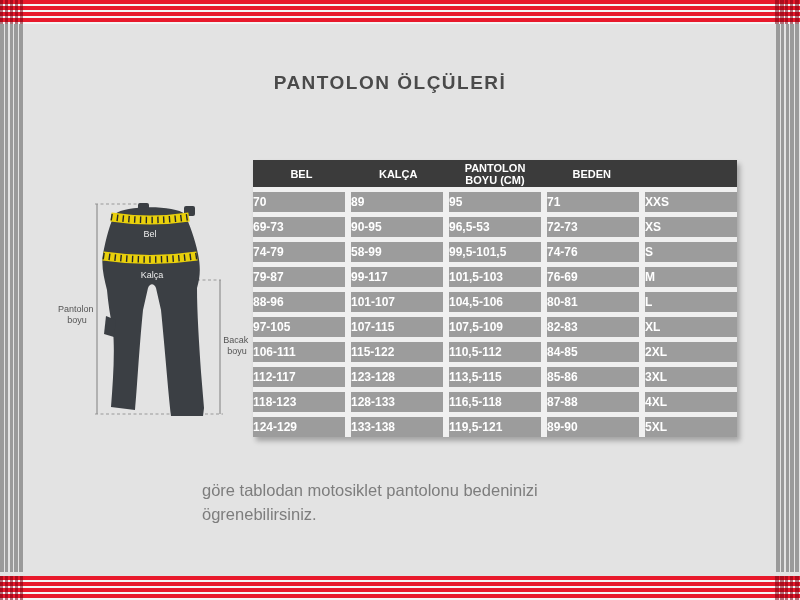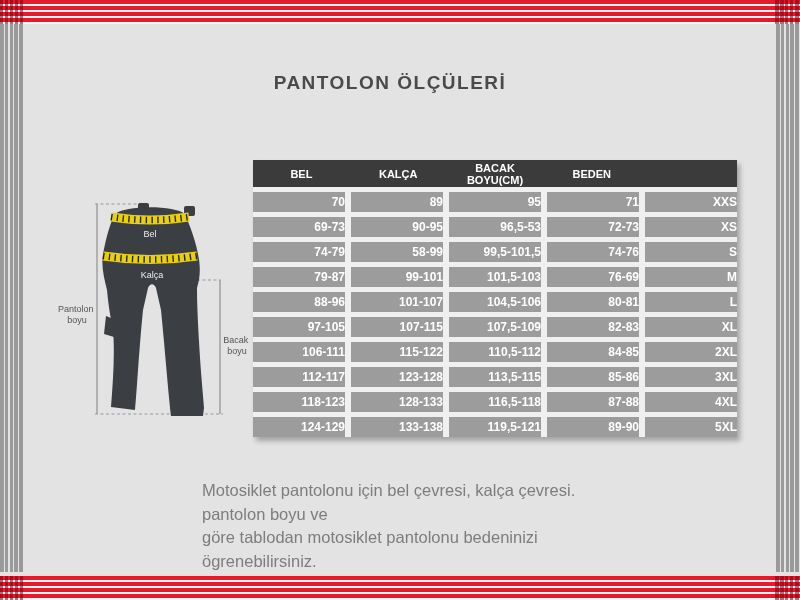--- a/index.html
+++ b/index.html
@@ -62,21 +62,21 @@
     color:#ffffff;font-weight:bold;font-size:11px;line-height:12px;
     text-align:center;padding:0 2px;
   }
   .tbody{
     display:grid;grid-template-columns:repeat(5,1fr);
     column-gap:6px;row-gap:5px;background:transparent;
   }
   .cell{
     background:#9c9c9c;color:#ffffff;
     font-weight:bold;font-size:12px;
-    height:20px;line-height:20px;text-align:right;
+    height:20px;line-height:20px;text-align:left;
     white-space:nowrap;overflow:hidden;
   }
 
   
   .description{
     position:absolute;left:202px;top:479px;width:440px;
     font-size:16.5px;line-height:23.5px;color:#7d7d7d;
   }
 </style>
 </head>
@@ -138,41 +138,41 @@
     <text text-anchor="middle" font-size="9" fill="#555555">
       <tspan x="182" y="153">Bacak</tspan>
       <tspan x="182" y="164">boyu</tspan>
     </text>
   </svg>
 
   <div class="size-table">
     <div class="thead">
       <div class="col">BEL</div>
       <div class="col">KALÇA</div>
-      <div class="col">BACAK BOYU(CM)</div>
+      <div class="col">PANTOLON BOYU (CM)</div>
       <div class="col">BEDEN</div>
     </div>
     <div class="tbody">
         <div class="cell">70</div>
         <div class="cell">89</div>
         <div class="cell">95</div>
         <div class="cell">71</div>
         <div class="cell">XXS</div>
         <div class="cell">69-73</div>
         <div class="cell">90-95</div>
         <div class="cell">96,5-53</div>
         <div class="cell">72-73</div>
         <div class="cell">XS</div>
         <div class="cell">74-79</div>
         <div class="cell">58-99</div>
         <div class="cell">99,5-101,5</div>
         <div class="cell">74-76</div>
         <div class="cell">S</div>
         <div class="cell">79-87</div>
-        <div class="cell">99-101</div>
+        <div class="cell">99-117</div>
         <div class="cell">101,5-103</div>
         <div class="cell">76-69</div>
         <div class="cell">M</div>
         <div class="cell">88-96</div>
         <div class="cell">101-107</div>
         <div class="cell">104,5-106</div>
         <div class="cell">80-81</div>
         <div class="cell">L</div>
         <div class="cell">97-105</div>
         <div class="cell">107-115</div>
@@ -196,17 +196,16 @@
         <div class="cell">4XL</div>
         <div class="cell">124-129</div>
         <div class="cell">133-138</div>
         <div class="cell">119,5-121</div>
         <div class="cell">89-90</div>
         <div class="cell">5XL</div>
       </div>
   </div>
 
   <div class="description">
-    <div>Motosiklet pantolonu için bel çevresi, kalça çevresi. pantolon boyu ve</div>
     <div>göre tablodan motosiklet pantolonu bedeninizi ögrenebilirsiniz.</div>
   </div>
 
 </div>
 
 </body></html>

